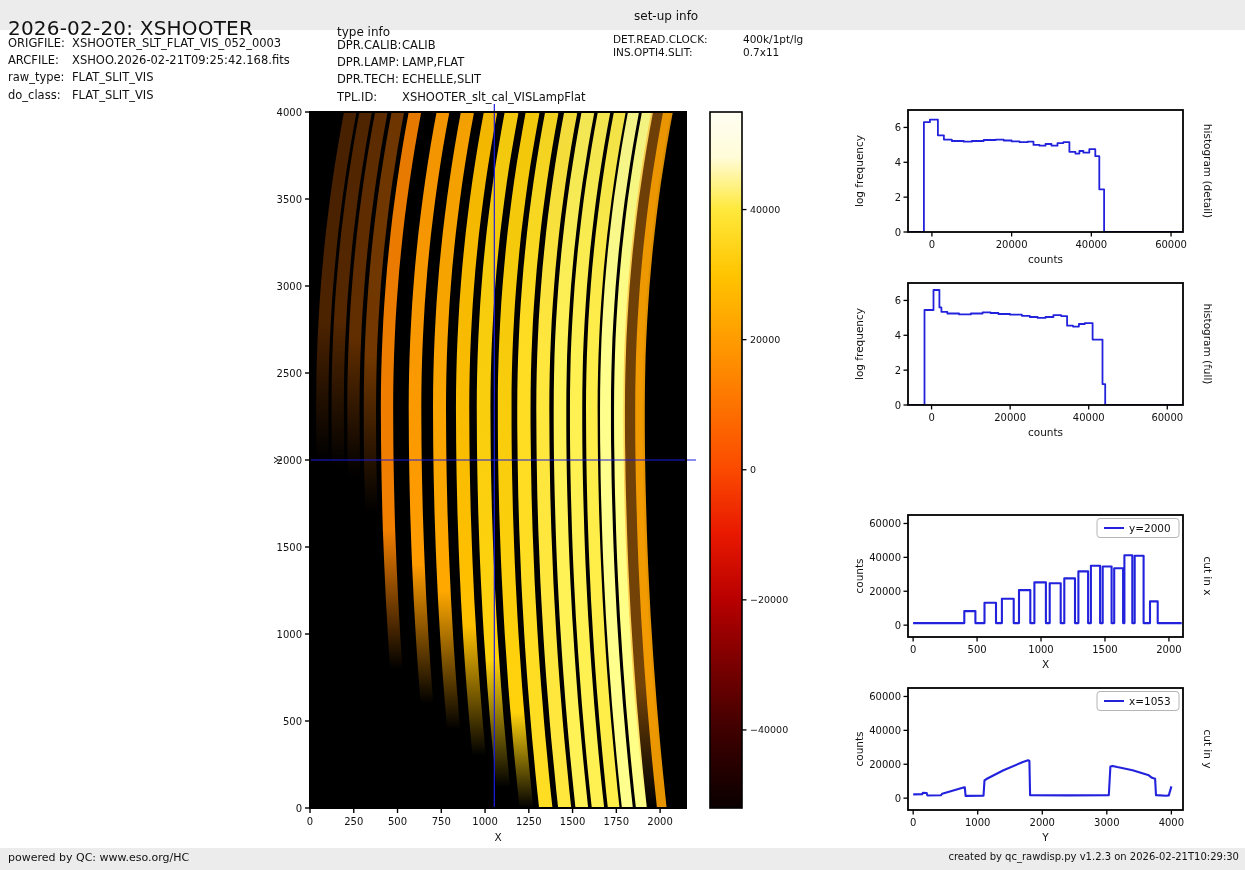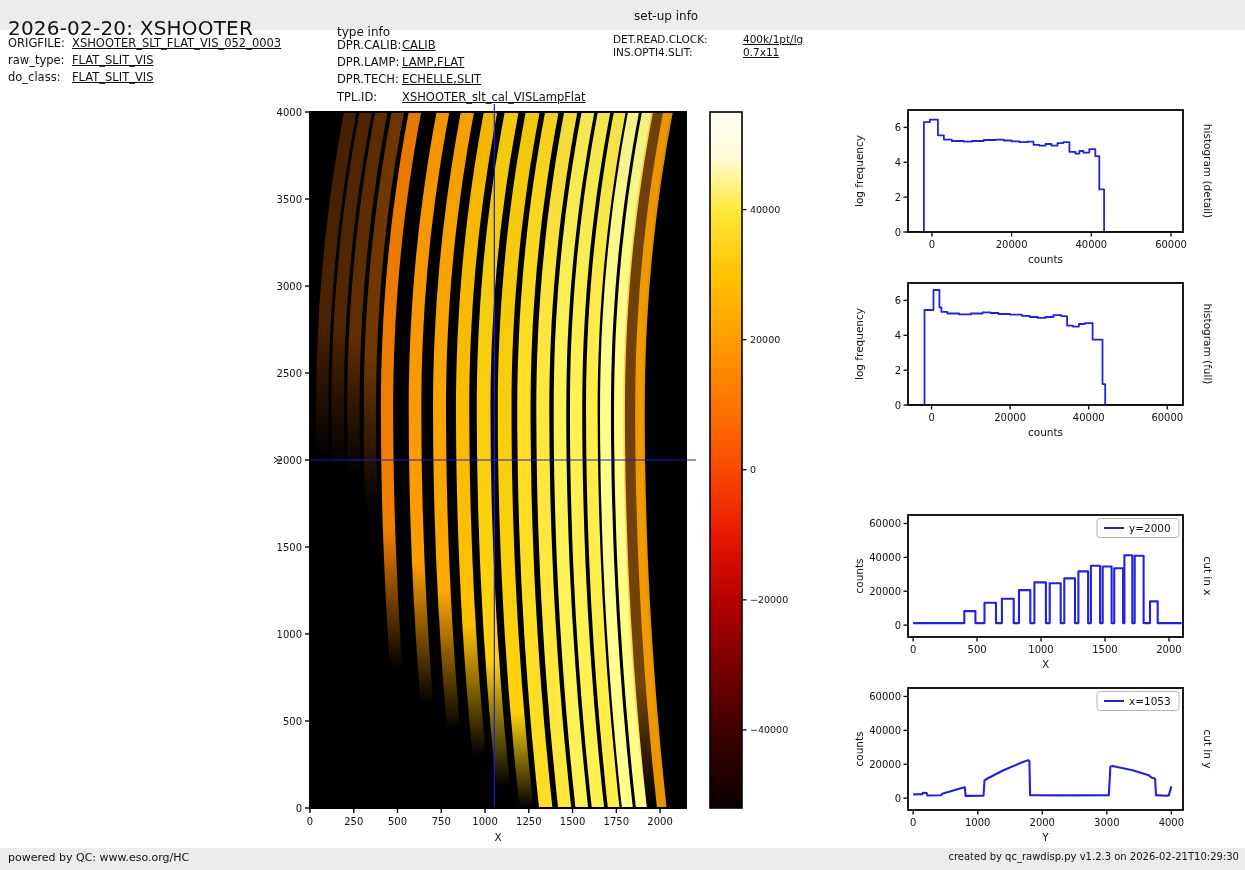--- a/index.html
+++ b/index.html
@@ -8,21 +8,21 @@
     background:#ffffff;color:#111;
     font-family:"DejaVu Sans","Liberation Sans",sans-serif;
   }
   .bar{position:absolute;left:0;width:1245px;background:#ececec;}
   #titlebar{top:0;height:30px;}
   #footerbar{top:848px;height:22px;}
   #page-title{position:absolute;left:8px;top:16px;font-size:20px;letter-spacing:0.2px;}
   .section-head{position:absolute;top:9px;font-size:12px;}
   #type-info-head{left:337px;margin-top:16px;}
   #setup-info-head{left:634px;}
-  .kvblock{position:absolute;font-size:11.5px;line-height:17.2px;white-space:nowrap;text-decoration:underline;}
+  .kvblock{position:absolute;font-size:11.5px;line-height:17.2px;white-space:nowrap;}
   #file-info-block{left:8px;top:35px;}
   #type-info-block{left:337px;top:37px;}
   #setup-info-block{left:613px;top:33px;font-size:10.5px;line-height:12.8px;}
   .krow .k{display:inline-block;}
   #file-info-block .k{width:64px;}
   #type-info-block .k{width:65px;}
   #setup-info-block .k{width:130px;}
   #footer-left{position:absolute;left:8px;top:851px;font-size:11px;}
   #footer-right{position:absolute;right:6px;top:851px;font-size:10px;}
   svg{position:absolute;overflow:visible;}
@@ -35,20 +35,21 @@
 </head>
 <body>
 
 <div class="bar" id="titlebar"></div>
 <div id="page-title">2026-02-20: XSHOOTER</div>
 <div class="section-head" id="type-info-head">type info</div>
 <div class="section-head" id="setup-info-head">set-up info</div>
 
 <div class="kvblock" id="file-info-block">
     <div class="krow"><span class="k">ORIGFILE:</span><span class="v">XSHOOTER_SLT_FLAT_VIS_052_0003</span></div>
+    <div class="krow"><span class="k">ARCFILE:</span><span class="v">XSHOO.2026-02-21T09:25:42.168.fits</span></div>
     <div class="krow"><span class="k">raw_type:</span><span class="v">FLAT_SLIT_VIS</span></div>
     <div class="krow"><span class="k">do_class:</span><span class="v">FLAT_SLIT_VIS</span></div>
   </div>
 <div class="kvblock" id="type-info-block">
     <div class="krow"><span class="k">DPR.CALIB:</span><span class="v">CALIB</span></div>
     <div class="krow"><span class="k">DPR.LAMP:</span><span class="v">LAMP,FLAT</span></div>
     <div class="krow"><span class="k">DPR.TECH:</span><span class="v">ECHELLE,SLIT</span></div>
     <div class="krow"><span class="k">TPL.ID:</span><span class="v">XSHOOTER_slt_cal_VISLampFlat</span></div>
   </div>
 <div class="kvblock" id="setup-info-block">

